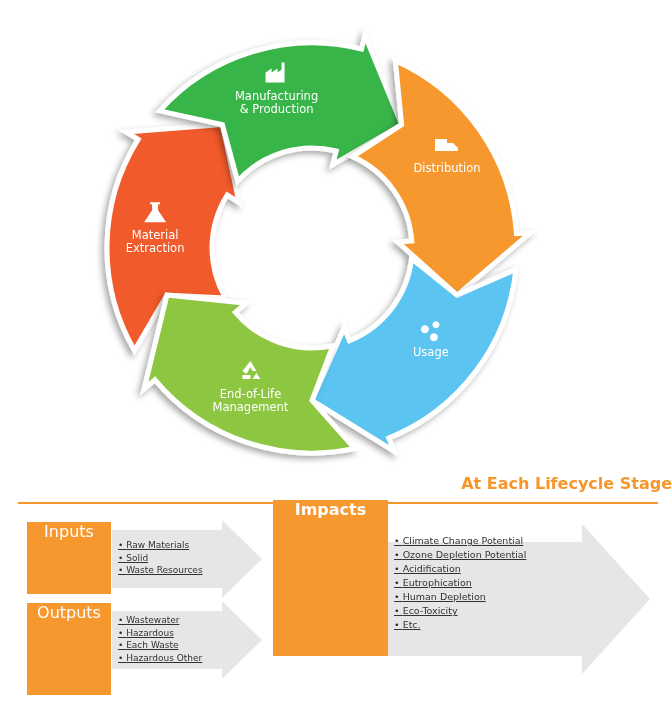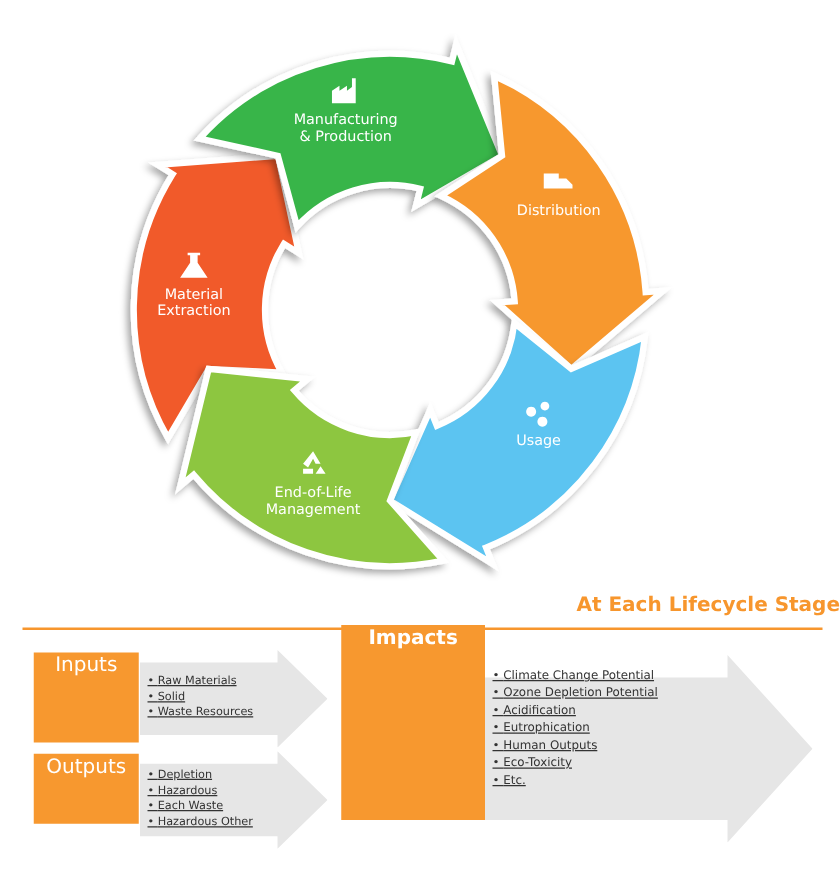--- a/index.html
+++ b/index.html
@@ -71,39 +71,39 @@
   <li>Raw Materials</li>
   <li>Solid</li>
   <li>Waste Resources</li>
 </ul>
 
 <div class="arrow" style="left:112px; top:601px; width:150px; height:78px;">
   <svg width="150" height="78">
       <polygon points="0,10 110,10 110,0 150,39 110,78 110,68 0,68" fill="#e6e6e6"></polygon>
     </svg>
 </div>
-<div class="box" style="left:27px; top:603px; width:84px; height:56px;">
+<div class="box" style="left:27px; top:603px; width:84px; height:92px;">
   <span>Outputs</span>
 </div>
 <ul class="list" style="left:118px; top:614px;">
-  <li>Depletion</li>
+  <li>Wastewater</li>
   <li>Hazardous</li>
   <li>Each Waste</li>
   <li>Hazardous Other</li>
 </ul>
 
 <div class="arrow" style="left:386px; top:524px; width:264px; height:150px;">
   <svg width="264" height="150">
       <polygon points="0,18 196,18 196,0 264,75 196,150 196,132 0,132" fill="#e6e6e6"></polygon>
     </svg>
 </div>
 <div class="box" style="left:273px; top:500px; width:115px; height:156px;font-weight:bold;">
   <span>Impacts</span>
 </div>
 <ul class="list big" style="left:394px; top:534px;">
   <li>Climate Change Potential</li>
   <li>Ozone Depletion Potential</li>
   <li>Acidification</li>
   <li>Eutrophication</li>
-  <li>Human Outputs</li>
+  <li>Human Depletion</li>
   <li>Eco-Toxicity</li>
   <li>Etc.</li>
 </ul>
 
 </body></html>

